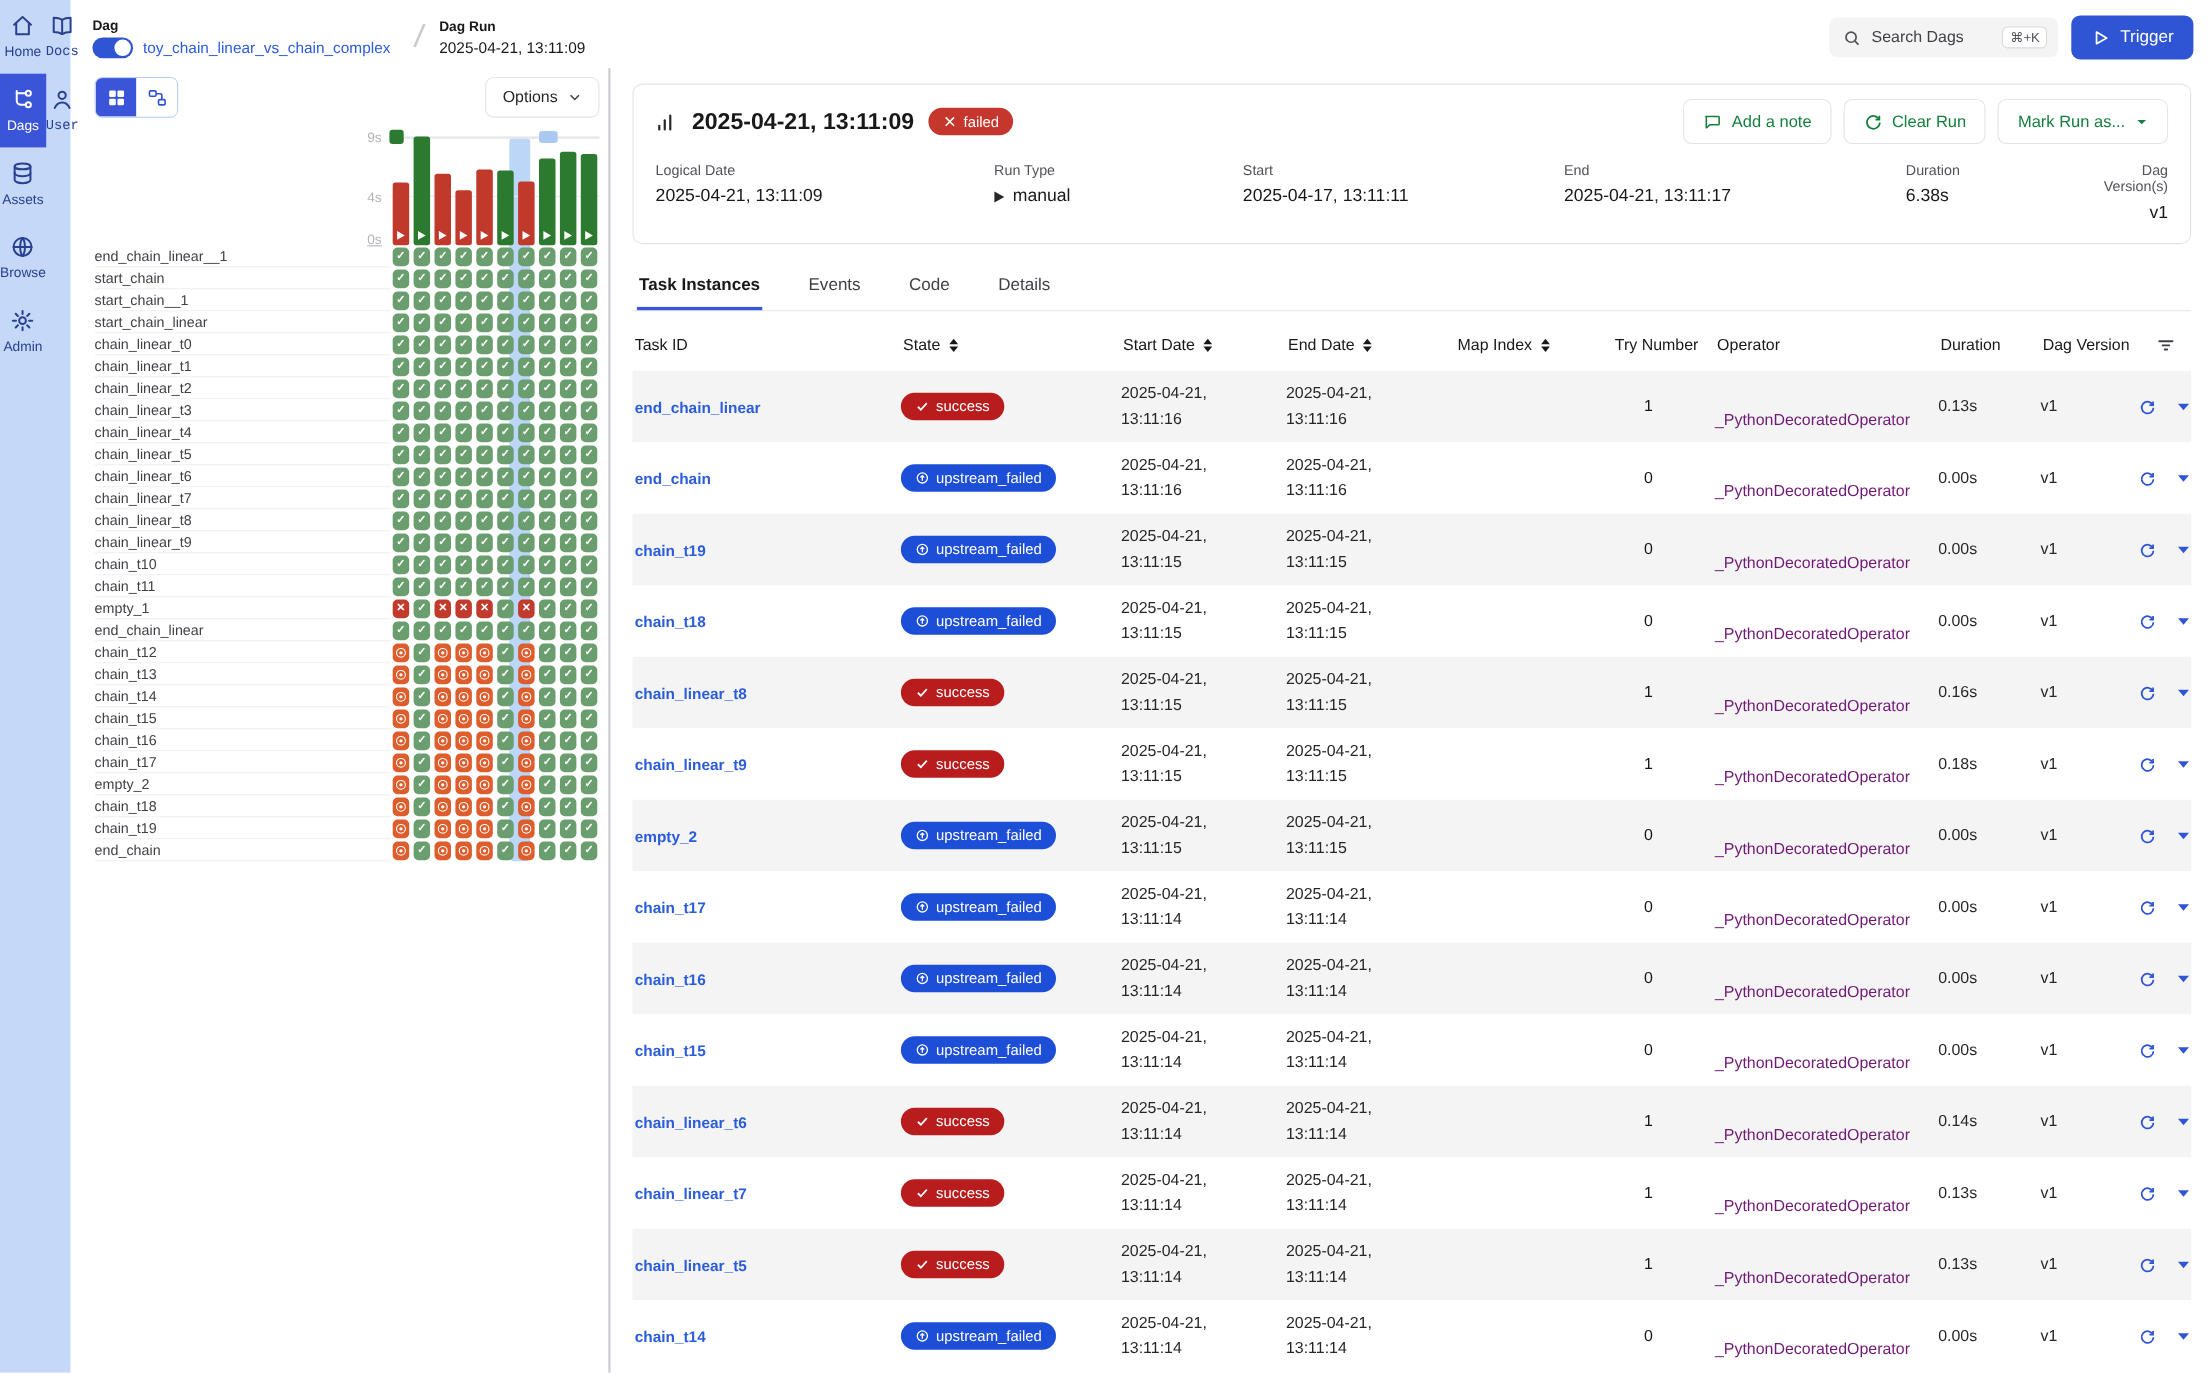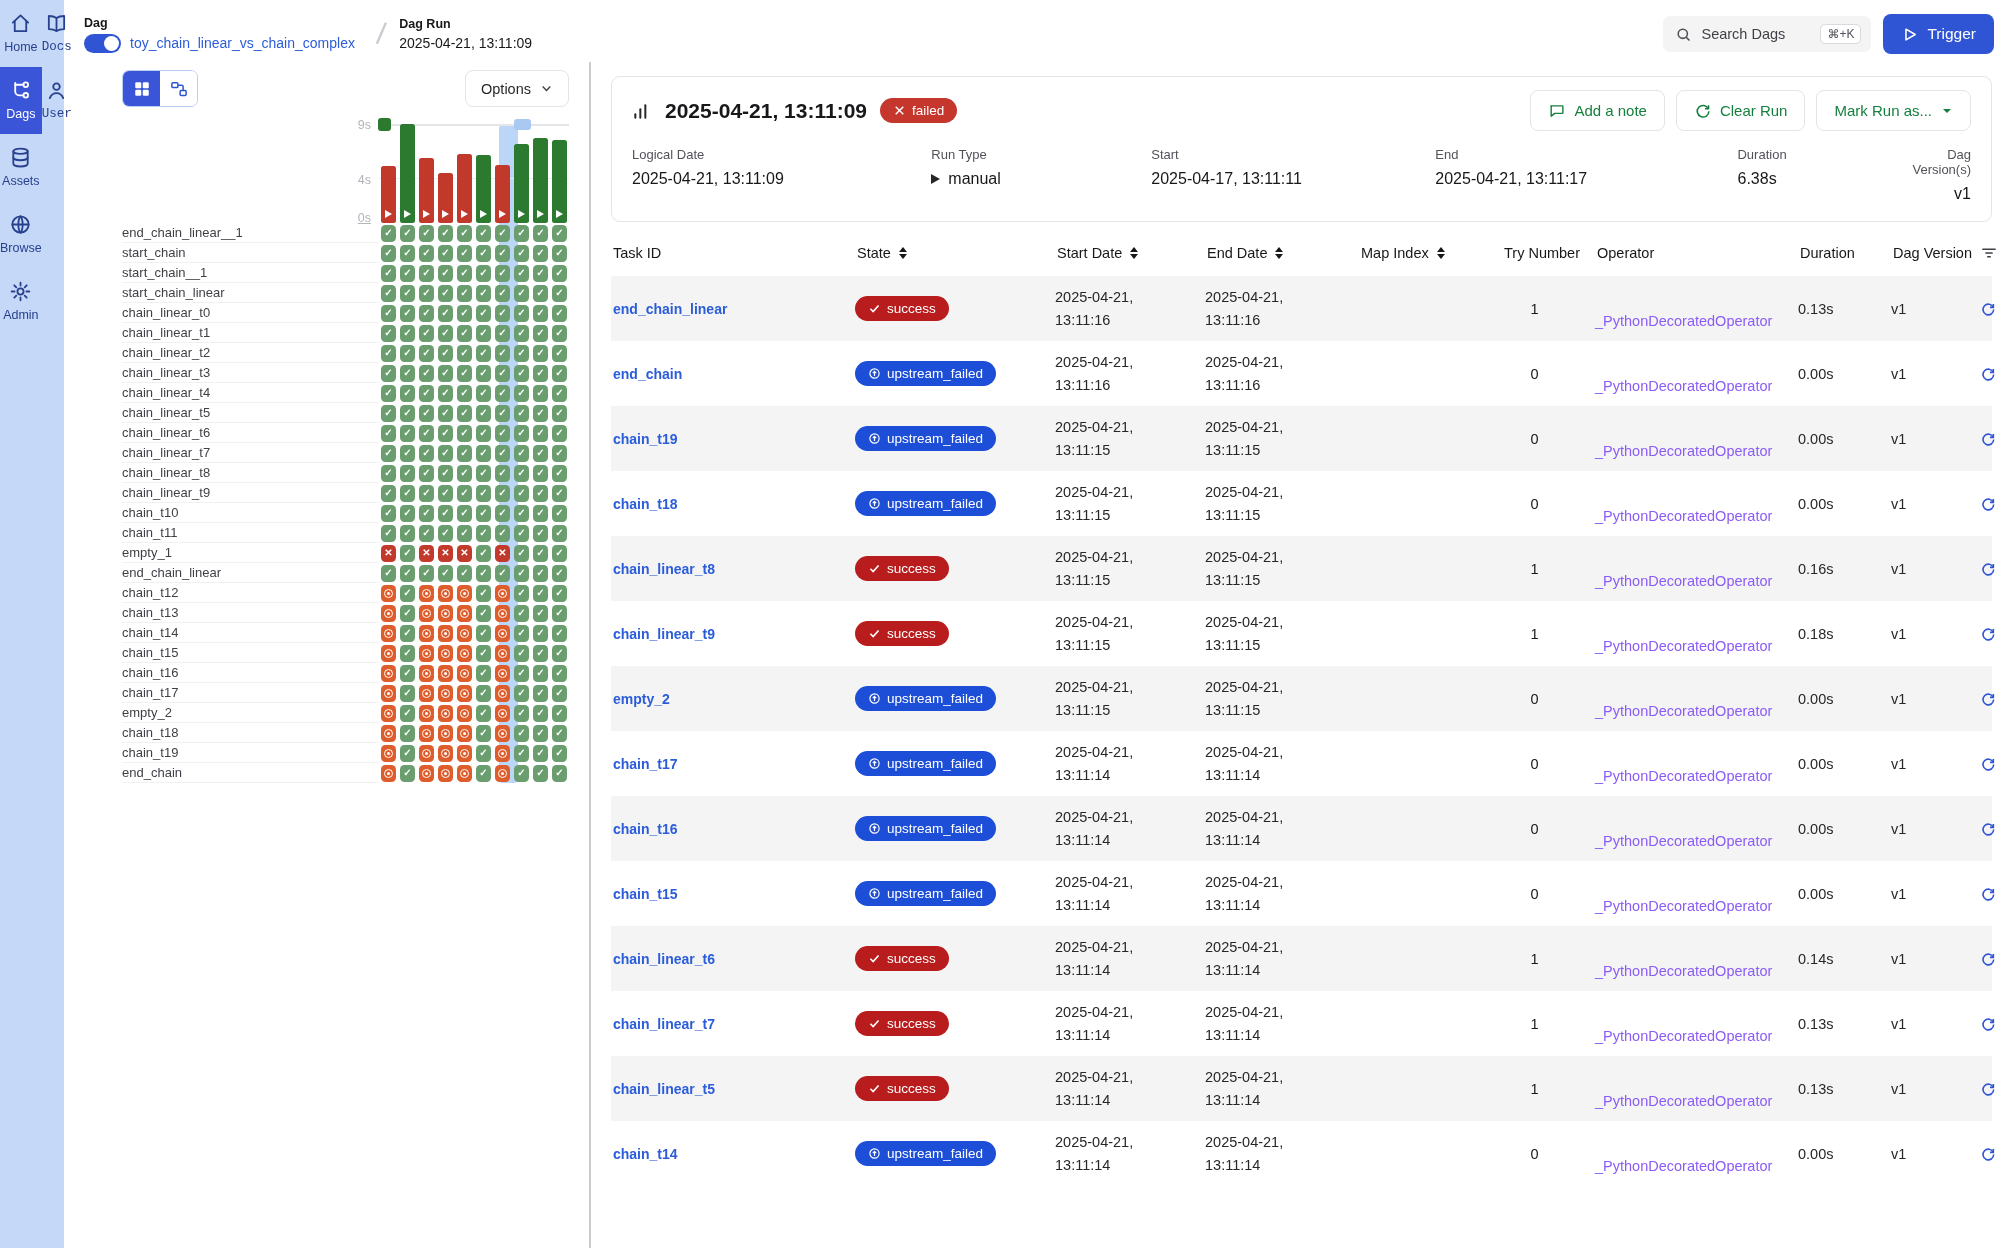--- a/index.html
+++ b/index.html
@@ -36,21 +36,21 @@
   .kbd { background:#fff; border:1px solid #d9d9de; border-radius:5px; font-size:12px;
     padding:2px 6px; color:#52525b; }
   .trigger-btn { height:40px; background:#2f54d4; color:#fff; border:none; border-radius:8px;
     font-size:15.5px; padding:0 18px; display:flex; align-items:center; gap:9px; cursor:pointer;
     font-family:inherit; }
   .trigger-btn svg { width:17px; height:17px; }
 
   .content { flex:1; display:flex; min-height:0; }
 
   
-  .left-panel { width:489px; flex-shrink:0; padding:8px 20px 0 22px; position:relative;margin-left:36px; }
+  .left-panel { width:489px; flex-shrink:0; padding:8px 8px 0 22px; position:relative; }
   .left-toolbar { display:flex; justify-content:space-between; align-items:center; }
   .view-toggle { display:flex; border:1px solid #b9d0f3; border-radius:7px; overflow:hidden; background:#fff; }
   .view-btn { width:37px; height:35px; display:grid; place-items:center; color:#2f54d4; cursor:pointer; background:#fff; border:none; }
   .view-btn.active { background:#3a55d8; color:#fff; }
   .view-btn svg { width:18px; height:18px; }
   .options-btn { height:37px; border:1px solid #e4e4e7; background:#fff; border-radius:8px;
     padding:0 15px; font-size:14.5px; color:#27272a; display:flex; align-items:center; gap:9px;
     cursor:pointer; font-family:inherit; }
   .options-btn svg { width:13px; height:13px; color:#3f3f46; }
 
@@ -119,21 +119,21 @@
   .sort-ic { display:flex; flex-direction:column; line-height:0; }
   .sort-ic i { width:0; height:0; border-left:4.5px solid transparent; border-right:4.5px solid transparent; }
   .sort-ic i.up { border-bottom:5.5px solid #18181b; margin-bottom:2px; }
   .sort-ic i.down { border-top:5.5px solid #18181b; }
   .filter-ic { color:#3f3f46; width:18px; height:18px; cursor:pointer; justify-self:end; margin-right:14px; }
   .t-body .t-row { min-height:65px; }
   .t-body .t-row:nth-child(odd) { background:#f4f4f5; }
   .tid { color:#2b5cd9; font-weight:bold; font-size:14px; padding-left:2px; cursor:pointer; }
   .tdate { width:112px; line-height:1.55; color:#27272a; }
   .tcenter { text-align:center; padding-right:28px; }
-  .top-name { color:#8b5cf6;margin-top:24px; }
+  .top-name { color:#701a75;margin-top:24px; }
   .tmuted { color:#27272a; }
   .row-actions { display:flex; align-items:center; gap:20px; justify-self:end; margin-right:10px; color:#2f54d4; }
   .row-actions svg { width:16px; height:16px; cursor:pointer; }
   .caret-down { width:0; height:0; border-left:5px solid transparent; border-right:5px solid transparent;
     border-top:6px solid #2f54d4; cursor:pointer; }
 </style>
 </head>
 <body>
 
 <div class="app">
@@ -1470,20 +1470,26 @@
               <div class="m-label">Duration</div>
               <div class="m-value">6.38s</div>
             </div>
             <div class="meta-col" style="flex:1; text-align:right;">
               <div class="m-label">Dag Version(s)</div>
               <div class="m-value" style="justify-content:flex-end;">v1</div>
             </div>
           </div>
         </div>
 
+        <div class="tabs" id="tabs">
+            <div class="tab active">Task Instances</div>
+            <div class="tab">Events</div>
+            <div class="tab">Code</div>
+            <div class="tab">Details</div>
+          </div>
 
         <div class="ti-table">
           <div class="t-row t-head" id="table-head">
               <div class="hcell">
                 <span>Task ID</span>
               </div>
               <div class="hcell">
                 <span>State</span>
                 <span class="sort-ic">
                   <i class="up"></i>

